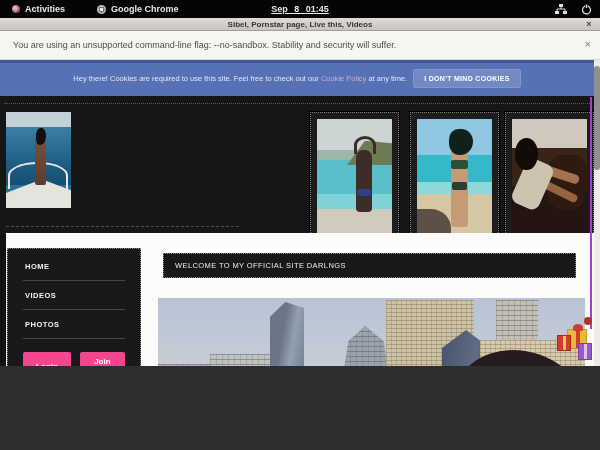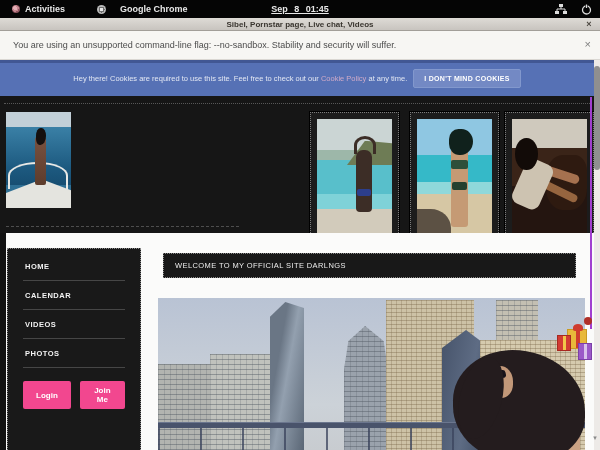--- a/index.html
+++ b/index.html
@@ -1,29 +1,29 @@
 <!DOCTYPE html>
 <html><head>
 <meta charset="utf-8">
 <style>
   * { margin:0; padding:0; box-sizing:border-box; }
   html,body { background:#2e2e2e; }
   .screen {
-    position:relative; width:600px; height:450px; overflow:hidden;
+    position:relative; width:600px; height:366px; overflow:hidden;
     background:#111; font-family:"Liberation Sans", sans-serif;padding-left:44px;
     -webkit-font-smoothing:antialiased;
   }
   
   .sysbar {
     position:absolute; left:0; top:0; width:600px; height:18px;
     background:#050505; color:#e8e8e8; font-size:9px; font-weight:bold;
   }
   .sysbar .grp-left { position:absolute; left:8px; top:0; height:18px; display:flex; align-items:center; gap:6px; }
   .sysbar .activities { display:flex; align-items:center; gap:5px; padding:0 4px; }
-  .sysbar .chromeapp { display:flex; align-items:center; gap:14px; padding:0 4px; margin-left:18px; }
+  .sysbar .chromeapp { display:flex; align-items:center; gap:5px; padding:0 4px; margin-left:18px; }
   .dot-icon { width:8px; height:8px; border-radius:50%; background:radial-gradient(circle at 40% 40%, #e6aeb6 0 2px, #c4868f 2px 3.5px, #8f5560 3.5px); }
   .chrome-icon { width:9px; height:9px; border-radius:50%; background:radial-gradient(circle at 50% 50%, #e9e9e9 0 1.5px, #6f6f6f 1.5px 3px, #b9b9b9 3px); }
   .clock { position:absolute; left:0; right:0; top:0; height:18px; text-align:center; line-height:18px; word-spacing:4px;text-decoration:underline; }
   .sysbar .grp-right { position:absolute; right:8px; top:0; height:18px; display:flex; align-items:center; gap:14px; }
   .sysicon svg { display:block; }
   
   .titlebar {
     position:absolute; left:0; top:18px; width:600px; height:13px;
     background:linear-gradient(180deg,#dedbd6,#c8c4bf); border-bottom:1px solid #a29e98;
     text-align:center; font-size:8px; font-weight:bold; color:#39352f; line-height:13px;
@@ -180,21 +180,21 @@
         <svg width="11" height="11" viewBox="0 0 11 11">
           <circle cx="5.5" cy="6" r="4" stroke="#dcdcdc" stroke-width="1.3" fill="none"></circle>
           <line x1="5.5" y1="0.5" x2="5.5" y2="4.5" stroke="#050505" stroke-width="2.4"></line>
           <line x1="5.5" y1="0.5" x2="5.5" y2="4" stroke="#dcdcdc" stroke-width="1.3"></line>
         </svg>
       </span>
     </div>
   </div>
 
   <div class="titlebar">
-    <span>Sibel, Pornstar page, Live chat, Videos</span>
+    <span>Sibel, Pornstar page, Live this, Videos</span>
     <span class="win-close">×</span>
   </div>
 
   <div class="infobar">
     <span>You are using an unsupported command-line flag: --no-sandbox. Stability and security will suffer.</span>
     <span class="ib-close">×</span>
   </div>
 
   <div class="viewport">
 
@@ -242,21 +242,20 @@
           <div class="t3-hair"></div>
         </div>
       </div>
     </div>
 
     <div class="left-strip"></div>
     <div class="white-zone"></div>
 
     <nav class="sidebar">
       <a class="menu-item" href="#">HOME</a>
-      <a class="menu-item" href="#">CALENDAR</a>
       <a class="menu-item" href="#">VIDEOS</a>
       <a class="menu-item" href="#">PHOTOS</a>
       <div class="sidebar-buttons">
         <button class="pink-btn">Login</button>
         <button class="pink-btn">Join Me</button>
       </div>
     </nav>
 
     <div class="welcome">
       <span>WELCOME TO MY OFFICIAL SITE  DARLNGS</span>

